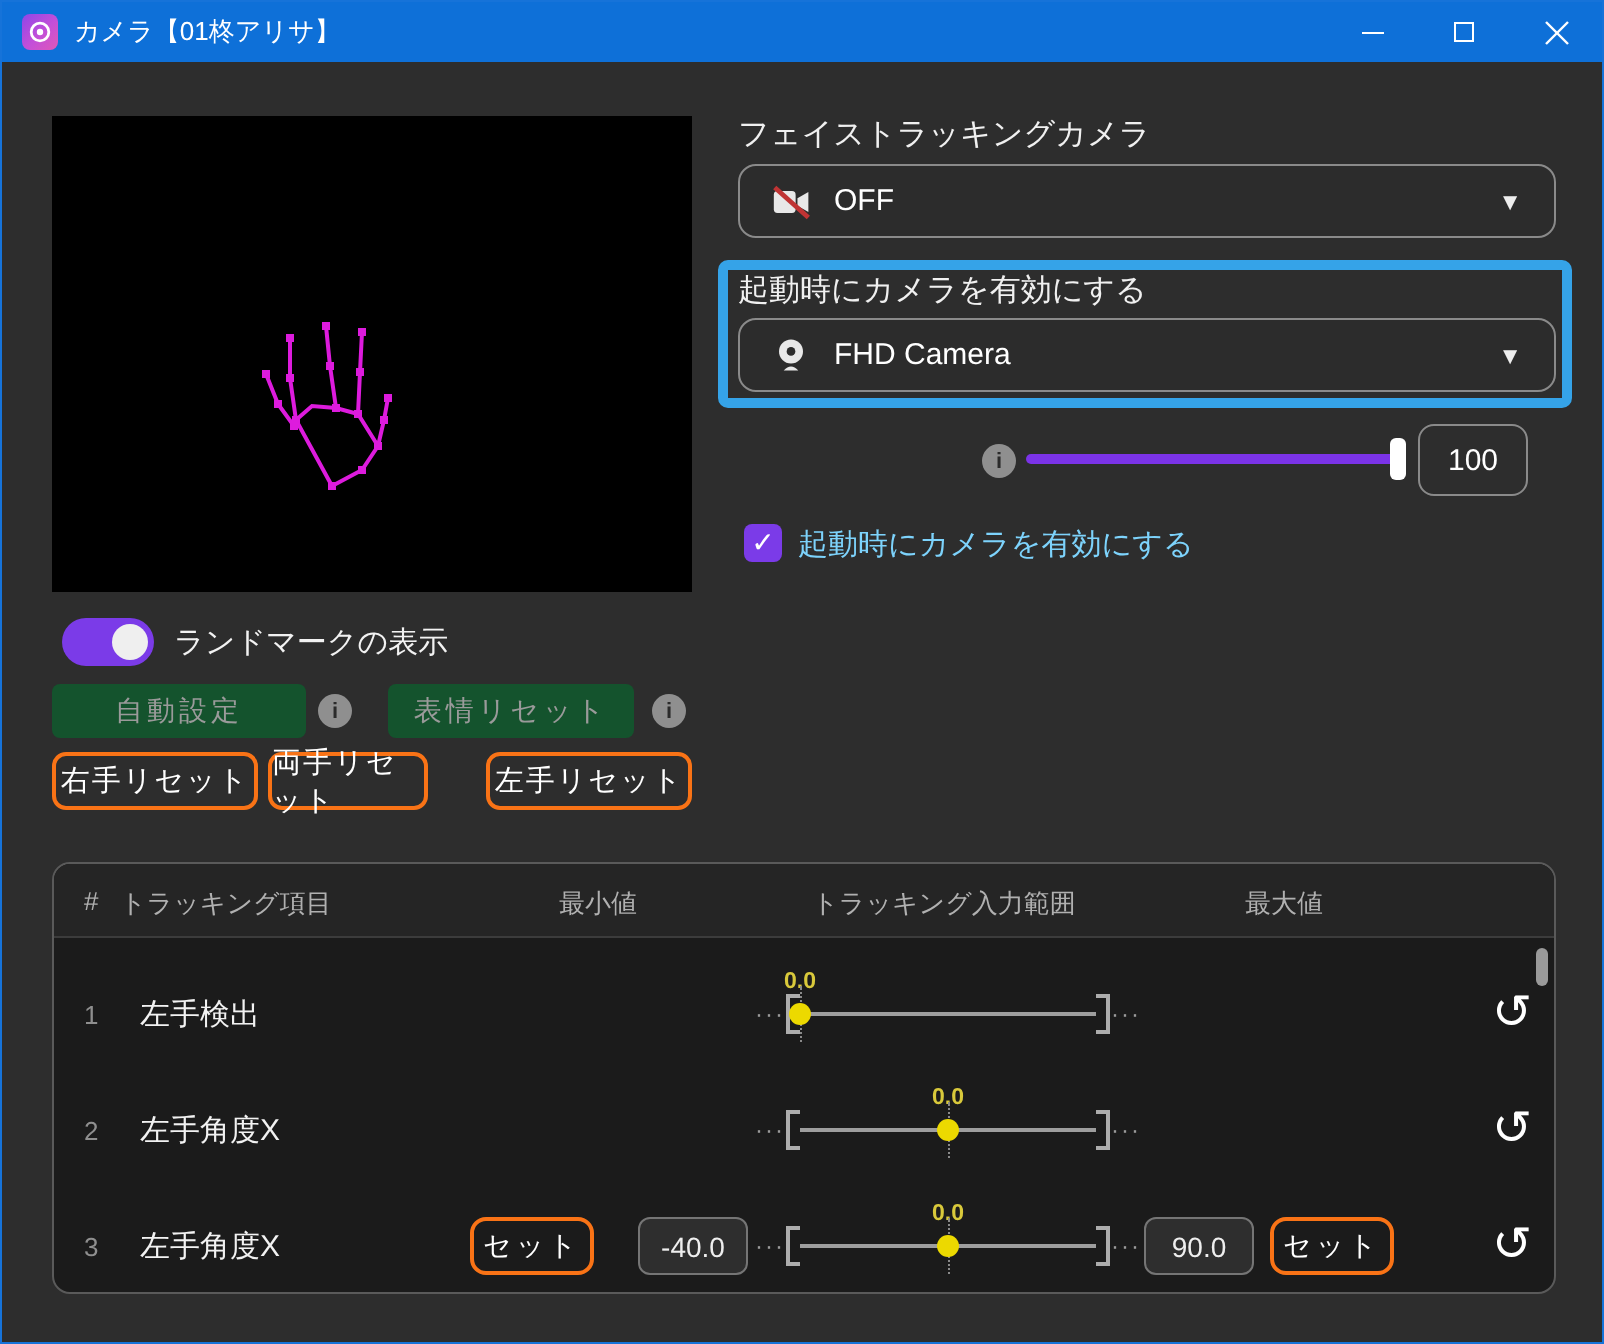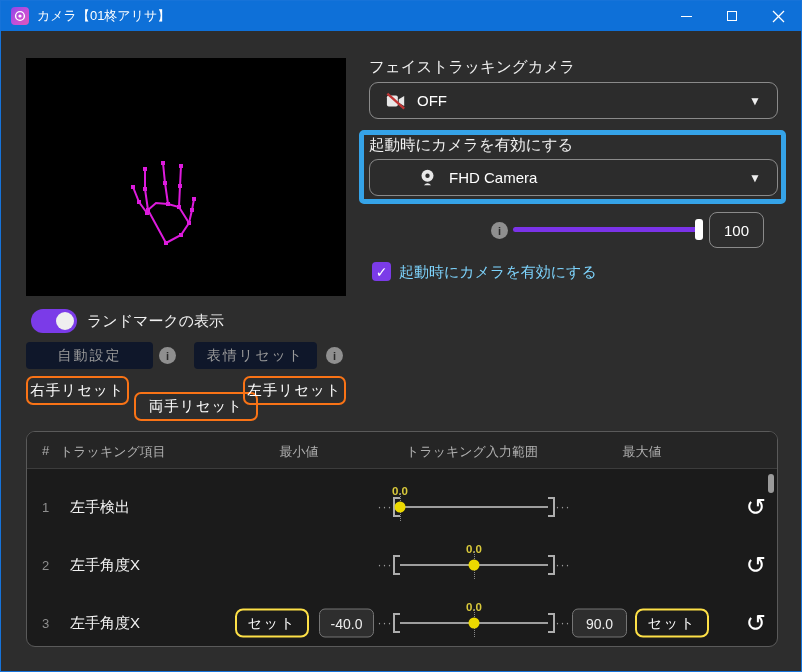--- a/index.html
+++ b/index.html
@@ -50,21 +50,21 @@
     display:flex; align-items:center; justify-content:center; }
   .checkbox-label { position:absolute; left:398px; top:262px; color:#7dd3fc; font-size:15px; }
 
   
   .toggle { position:absolute; left:30px; top:308px; width:46px; height:24px;
     border-radius:12px; background:#7b3be8; }
   .toggle-knob { position:absolute; right:3px; top:3px; width:18px; height:18px;
     border-radius:50%; background:#efefef; }
   .toggle-label { position:absolute; left:86px; top:311px; color:#f2f2f2; font-size:15px; font-weight:500; }
 
-  .btn-disabled { position:absolute; height:27px; background:#0f172a; border-radius:4px;
+  .btn-disabled { position:absolute; height:27px; background:#14532d; border-radius:4px;
     color:#9a9a9a; font-size:14px; display:flex; align-items:center; justify-content:center;
     letter-spacing:2px; }
   .info-at { position:absolute; }
 
   .btn-outline { position:absolute; height:29px; border:2px solid #f97316; border-radius:7px;
     background:transparent; color:#fff; font-size:14.5px; font-weight:500;
     display:flex; align-items:center; justify-content:center; letter-spacing:1px; }
 
   
   .table { position:absolute; left:25px; top:430px; width:752px; height:216px;
@@ -88,22 +88,22 @@
   .bracket.r::before, .bracket.r::after { content:""; position:absolute; right:0; width:5px; height:2px; background:#adadad; }
   .bracket.r::before { top:0; } .bracket.r::after { bottom:0; }
   .track { width:148px; height:2px; background:#9e9e9e; position:relative; margin:0 1px; flex:none; }
   .dot-group { position:absolute; top:1px; left:0; }
   .dash { position:absolute; left:-0.5px; top:-14px; height:28px; border-left:1px dotted #8a8a8a; }
   .dot { position:absolute; left:0; top:0; width:11px; height:11px; border-radius:50%;
     background:#ecd900; transform:translate(-50%,-50%); }
   .slider-val { position:absolute; left:0; bottom:10px; transform:translateX(-50%);
     color:#d9c93b; font-size:11.5px; font-weight:bold; white-space:nowrap; }
 
-  .set-btn { position:absolute; top:50%; transform:translateY(-50%); width:74px; height:29px;
-    border:2px solid #fde047; border-radius:8px; color:#fff; font-size:14px;
+  .set-btn { position:absolute; top:50%; transform:translateY(-50%); width:62px; height:29px;
+    border:2px solid #f97316; border-radius:8px; color:#fff; font-size:14px;
     display:flex; align-items:center; justify-content:center; letter-spacing:2px; }
   .range-box { position:absolute; top:50%; transform:translateY(-50%); width:55px; height:29px;
     background:#2e2e2e; border:1px solid #757575; border-radius:6px; color:#eee; font-size:14px;
     display:flex; align-items:center; justify-content:center; }
   .reset-btn { position:absolute; left:715px; top:50%; transform:translateY(-50%);
     color:#fff; font-size:24px; line-height:1; width:28px; text-align:center; }
   .scrollbar { position:absolute; right:3px; top:42px; width:6px; height:19px;
     background:#9a9a9a; border-radius:3px; }
 </style>
 </head>
@@ -171,21 +171,21 @@
         <path d="M15 9 L21 5.5 V16.5 L15 13 Z" fill="#e8e8e8"></path>
         <line x1="2.5" y1="3" x2="21" y2="19.5" stroke="#c03434" stroke-width="2.6"></line>
       </svg>
     </div>
     <span class="dd-text">OFF</span>
     <span class="dd-arrow">▼</span>
   </div>
 
   <div class="highlight-box"></div>
   <div class="sec-label" style="left:368px; top:134px;">起動時にカメラを有効にする</div>
-  <div class="dropdown" style="left:368px; top:158px;padding-left:32px;">
+  <div class="dropdown" style="left:368px; top:158px;">
     <div class="dd-icon">
       <svg width="21" height="20" viewBox="0 0 22 22">
         <circle cx="11" cy="8.5" r="6.6" fill="#e8e8e8"></circle>
         <circle cx="11" cy="8.5" r="2.4" fill="#2c2c2c"></circle>
         <path d="M7 19 Q11 14.6 15 19 Z" fill="#e8e8e8"></path>
       </svg>
     </div>
     <span class="dd-text">FHD Camera</span>
     <span class="dd-arrow">▼</span>
   </div>
@@ -211,21 +211,21 @@
   <div class="btn-disabled" style="left:25px; top:341px; width:127px;">自動設定</div>
   <div class="info-badge info-at" style="left:158px; top:346px;">
       <span>i</span>
     </div>
   <div class="btn-disabled" style="left:193px; top:341px; width:123px;">表情リセット</div>
   <div class="info-badge info-at" style="left:325px; top:346px;">
       <span>i</span>
     </div>
 
   <div class="btn-outline" style="left:25px; top:375px; width:103px;">右手リセット</div>
-  <div class="btn-outline" style="left:133px; top:391px; width:124px;">両手リセット</div>
+  <div class="btn-outline" style="left:133px; top:375px; width:80px;">両手リセット</div>
   <div class="btn-outline" style="left:242px; top:375px; width:103px;">左手リセット</div>
 
   <div class="table">
     <div class="thead">
       <span class="th" style="left:15px;">#</span>
       <span class="th" style="left:33px;">トラッキング項目</span>
       <span class="th center" style="left:272px;">最小値</span>
       <span class="th center" style="left:445px;">トラッキング入力範囲</span>
       <span class="th center" style="left:615px;text-align:center;">最大値</span>
     </div>

